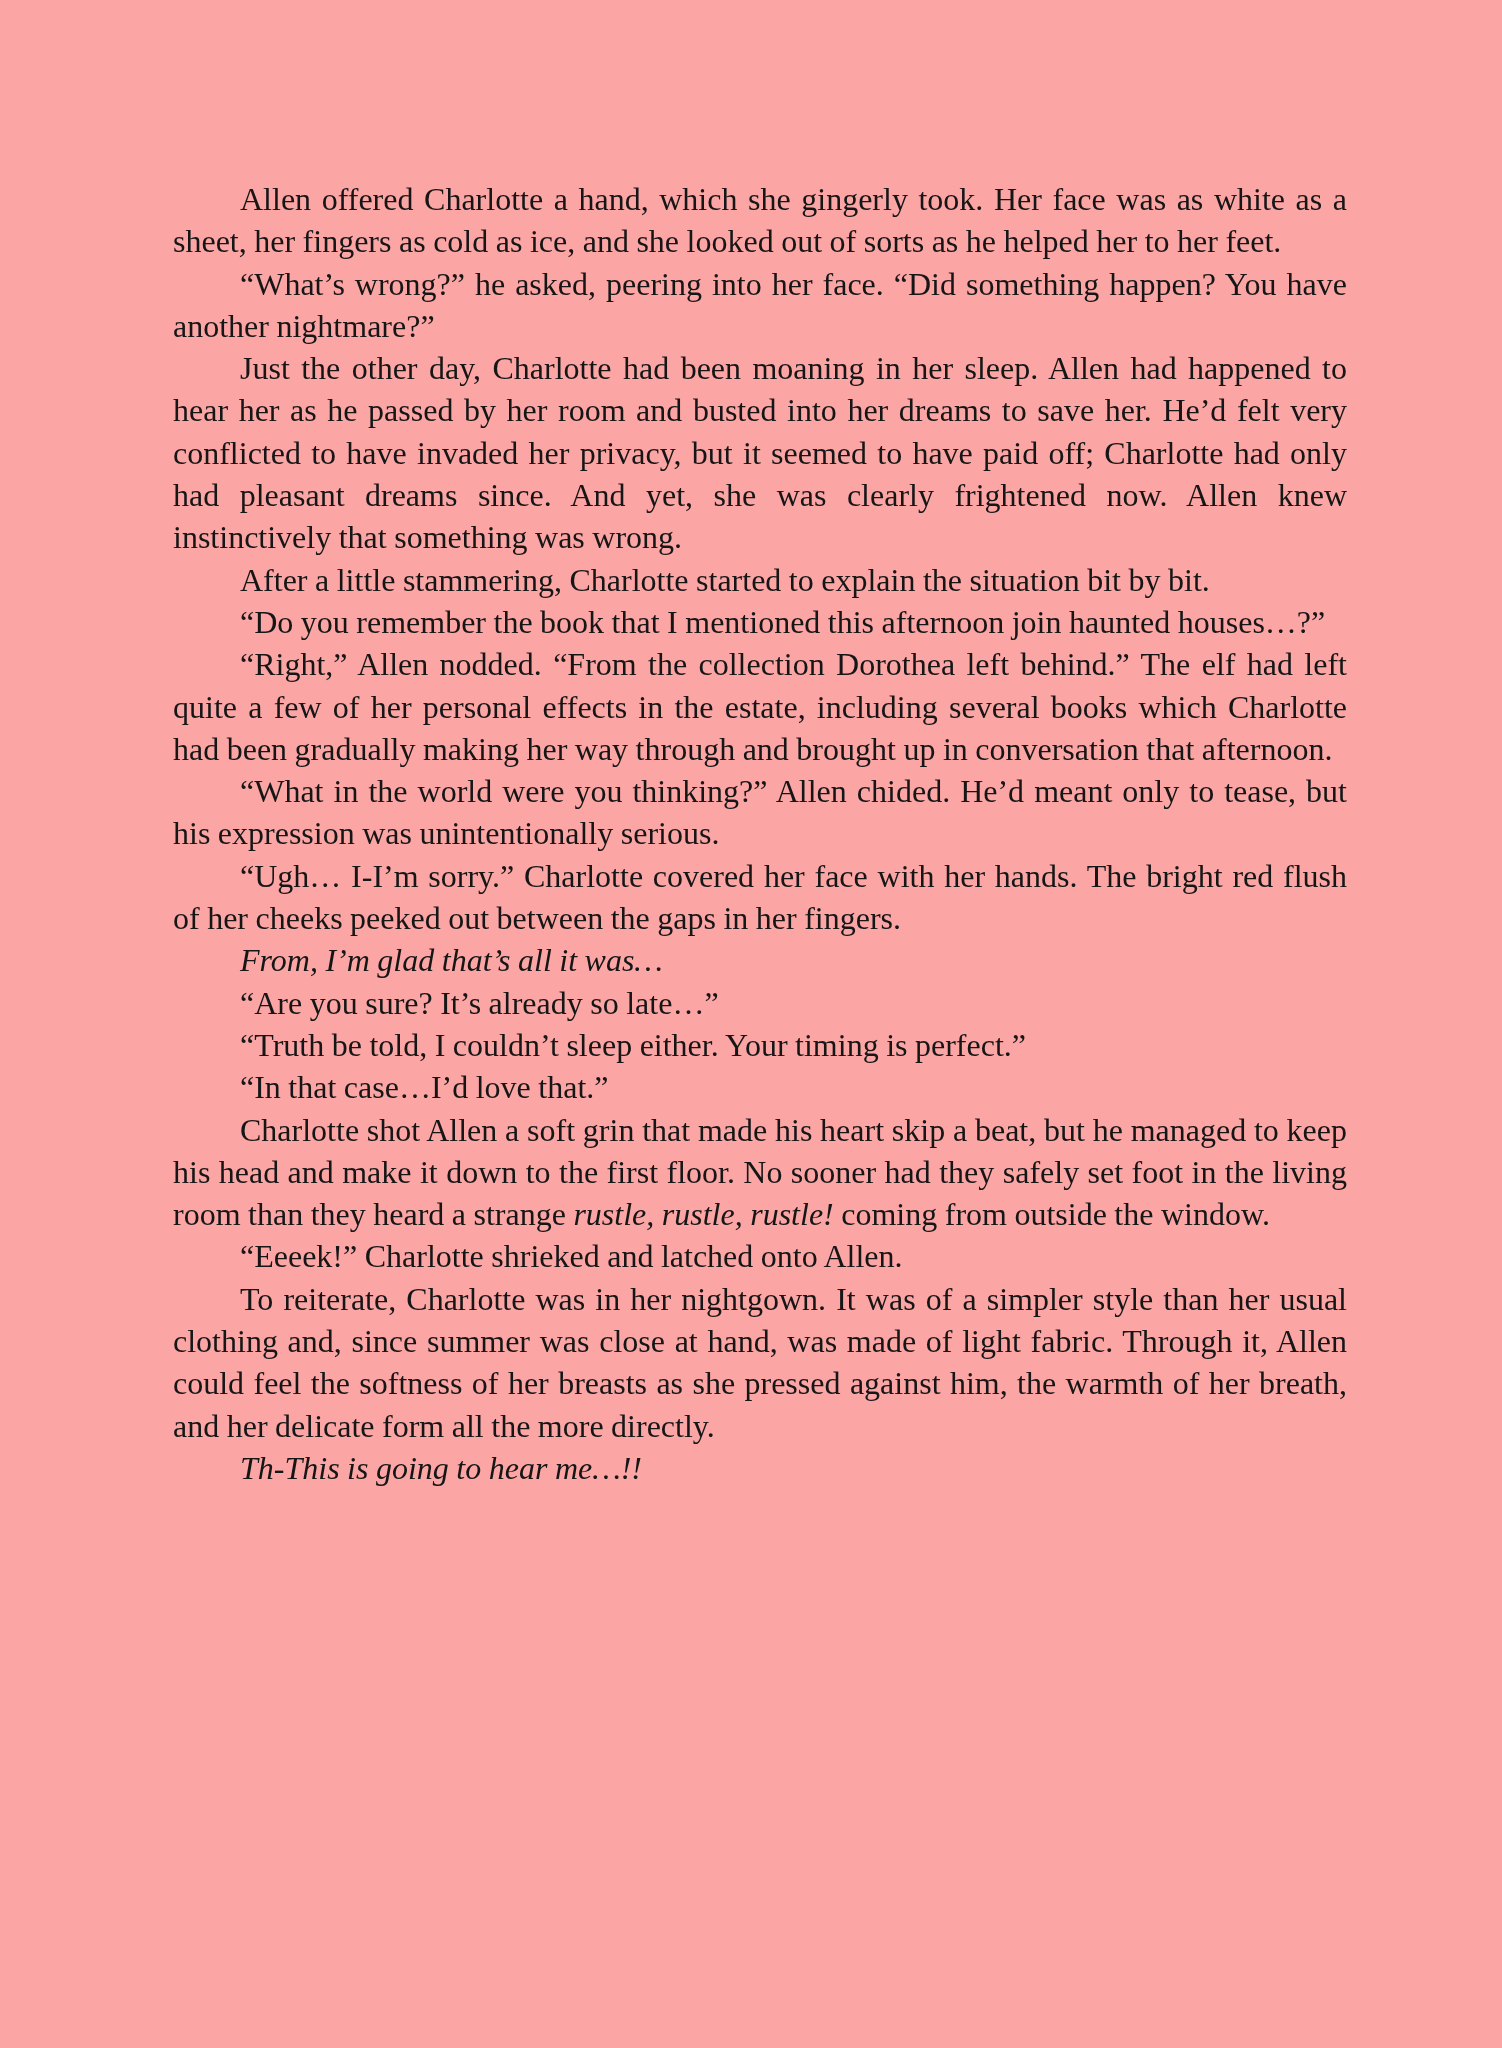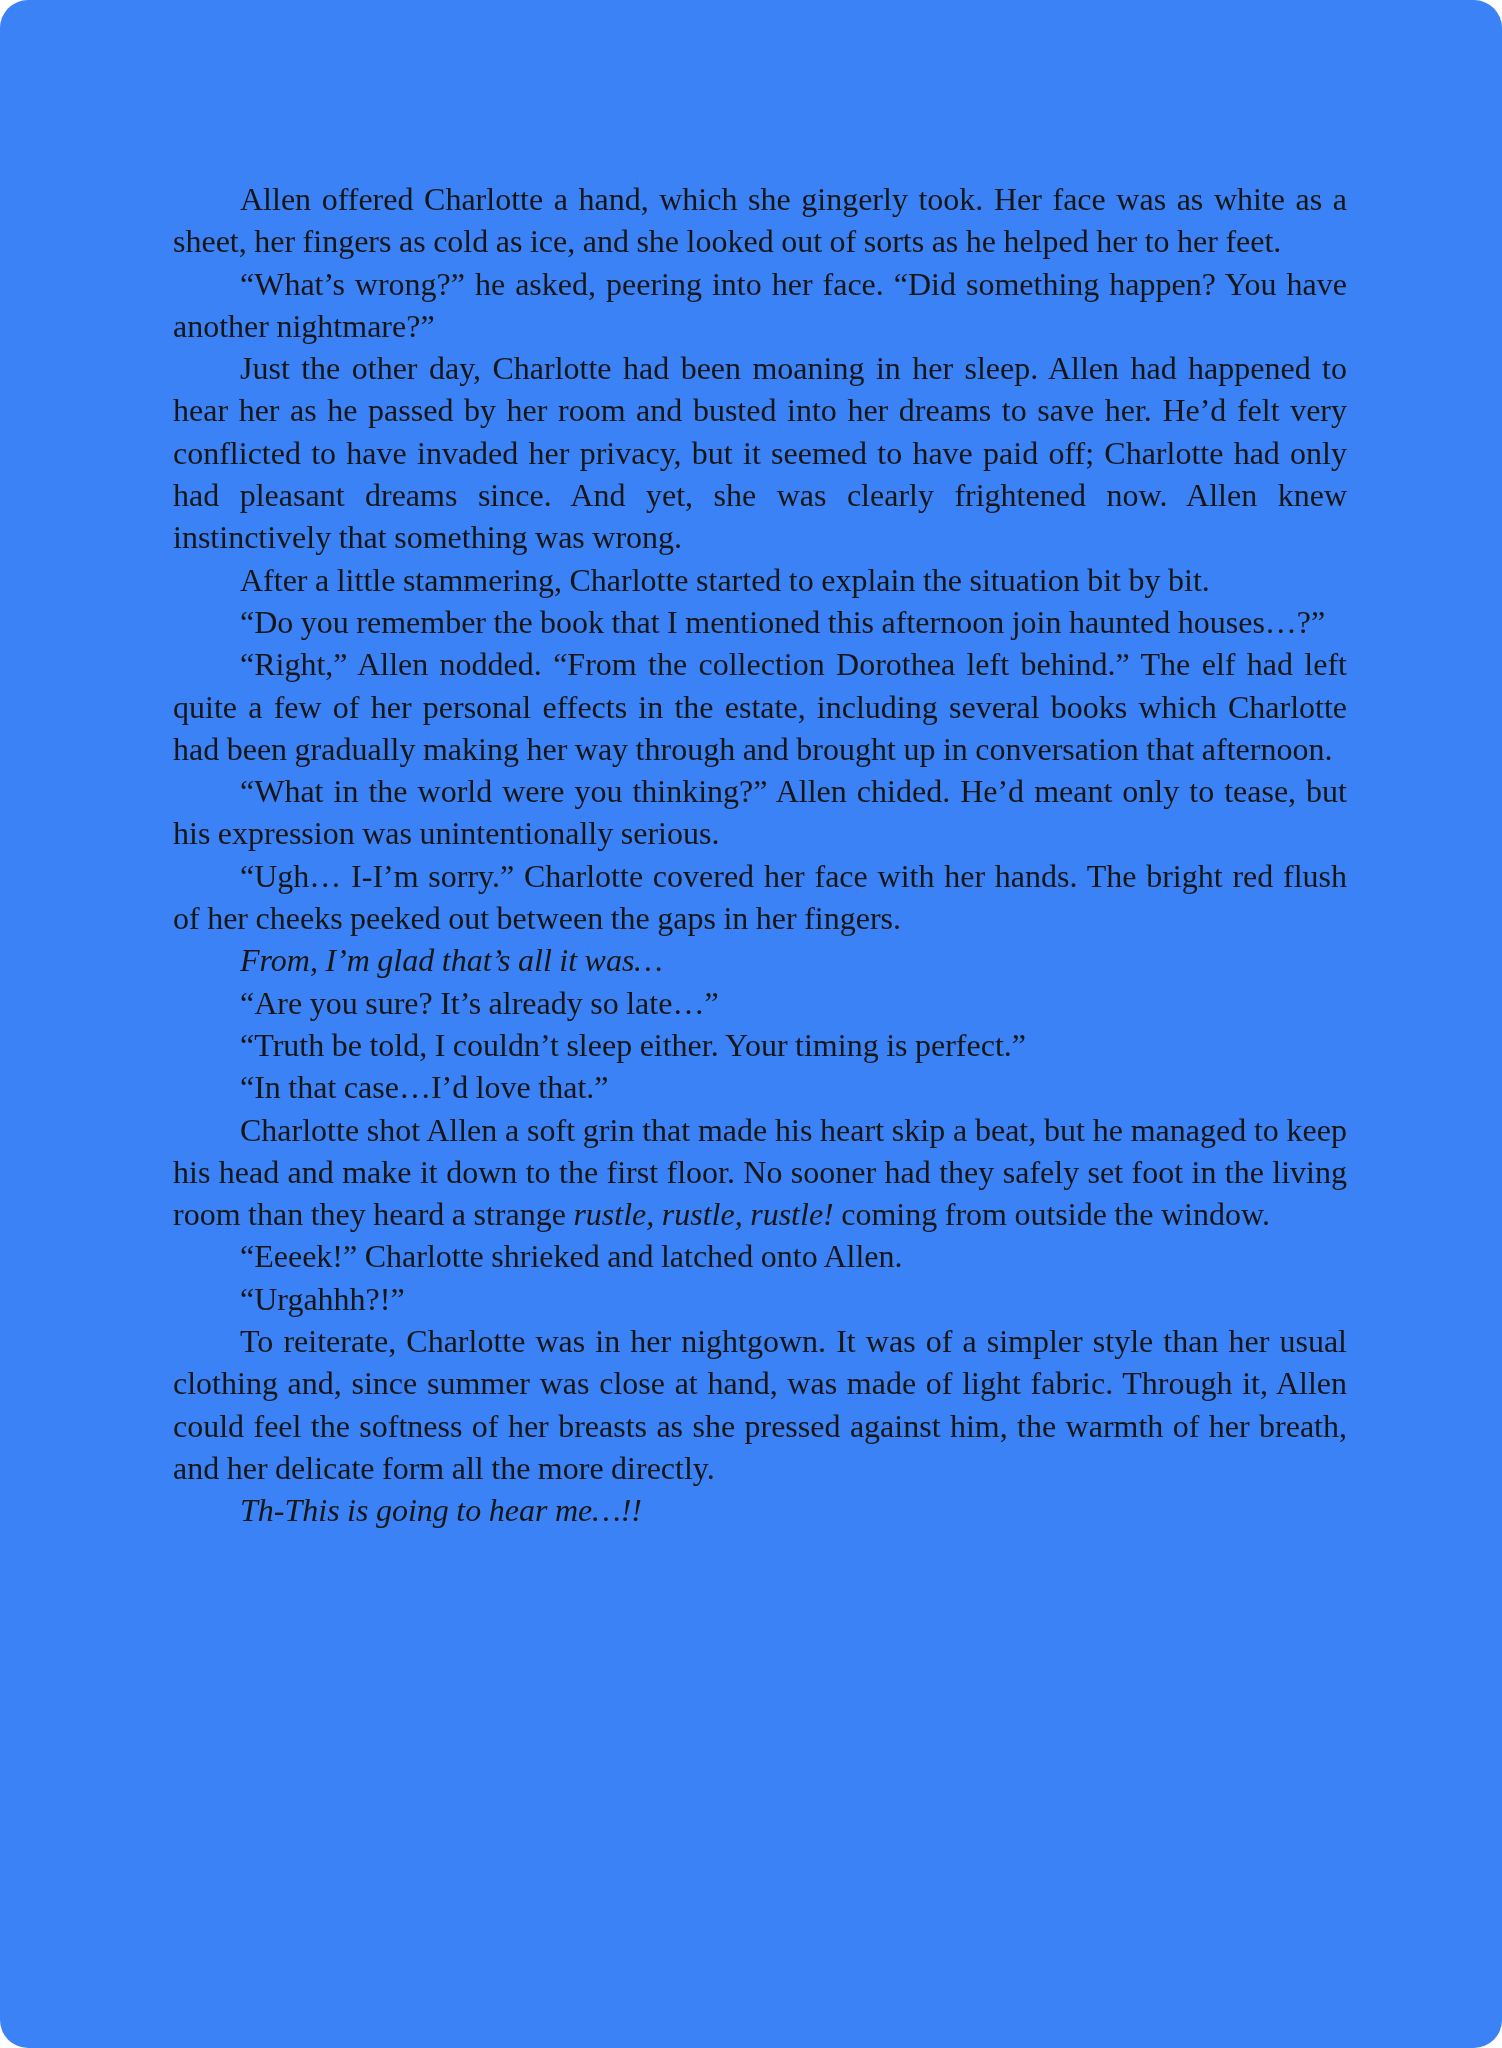--- a/index.html
+++ b/index.html
@@ -9,23 +9,22 @@
   body {
     width: 1502px;
     height: 2048px;
     background: #ffffff;
     overflow: hidden;
   }
   .page {
     box-sizing: border-box;
     width: 1502px;
     height: 2048px;
-    background: #3b82f6;
+    background: #fca5a5;
     padding: 178px 155px 0 173px;
-    border-radius: 28px;
   }
   .text-block {
     width: 100%;
   }
   .text-block p {
     margin: 0;
     padding: 0;
     font-family: "Liberation Serif", "DejaVu Serif", serif;
     font-size: 32px;
     line-height: 42.3px;
@@ -51,17 +50,16 @@
       <p><span>“Do you remember the book that I mentioned this afternoon join haunted houses…?”</span></p>
       <p><span>“Right,” Allen nodded. “From the collection Dorothea left behind.” The elf had left quite a few of her personal effects in the estate, including several books which Charlotte had been gradually making her way through and brought up in conversation that afternoon.</span></p>
       <p><span>“What in the world were you thinking?” Allen chided. He’d meant only to tease, but his expression was unintentionally serious.</span></p>
       <p><span>“Ugh… I-I’m sorry.” Charlotte covered her face with her hands. The bright red flush of her cheeks peeked out between the gaps in her fingers.</span></p>
       <p><span class="italic">From, I’m glad that’s all it was…</span></p>
       <p><span>“Are you sure? It’s already so late…”</span></p>
       <p><span>“Truth be told, I couldn’t sleep either. Your timing is perfect.”</span></p>
       <p><span>“In that case…I’d love that.”</span></p>
       <p><span>Charlotte shot Allen a soft grin that made his heart skip a beat, but he managed to keep his head and make it down to the first floor. No sooner had they safely set foot in the living room than they heard a strange </span><span class="italic">rustle, rustle, rustle!</span><span> coming from outside the window.</span></p>
       <p><span>“Eeeek!” Charlotte shrieked and latched onto Allen.</span></p>
-      <p><span>“Urgahhh?!”</span></p>
       <p><span>To reiterate, Charlotte was in her nightgown. It was of a simpler style than her usual clothing and, since summer was close at hand, was made of light fabric. Through it, Allen could feel the softness of her breasts as she pressed against him, the warmth of her breath, and her delicate form all the more directly.</span></p>
       <p><span class="italic">Th-This is going to hear me…!!</span></p>
     </div>
 </div>
 
 </body></html>

